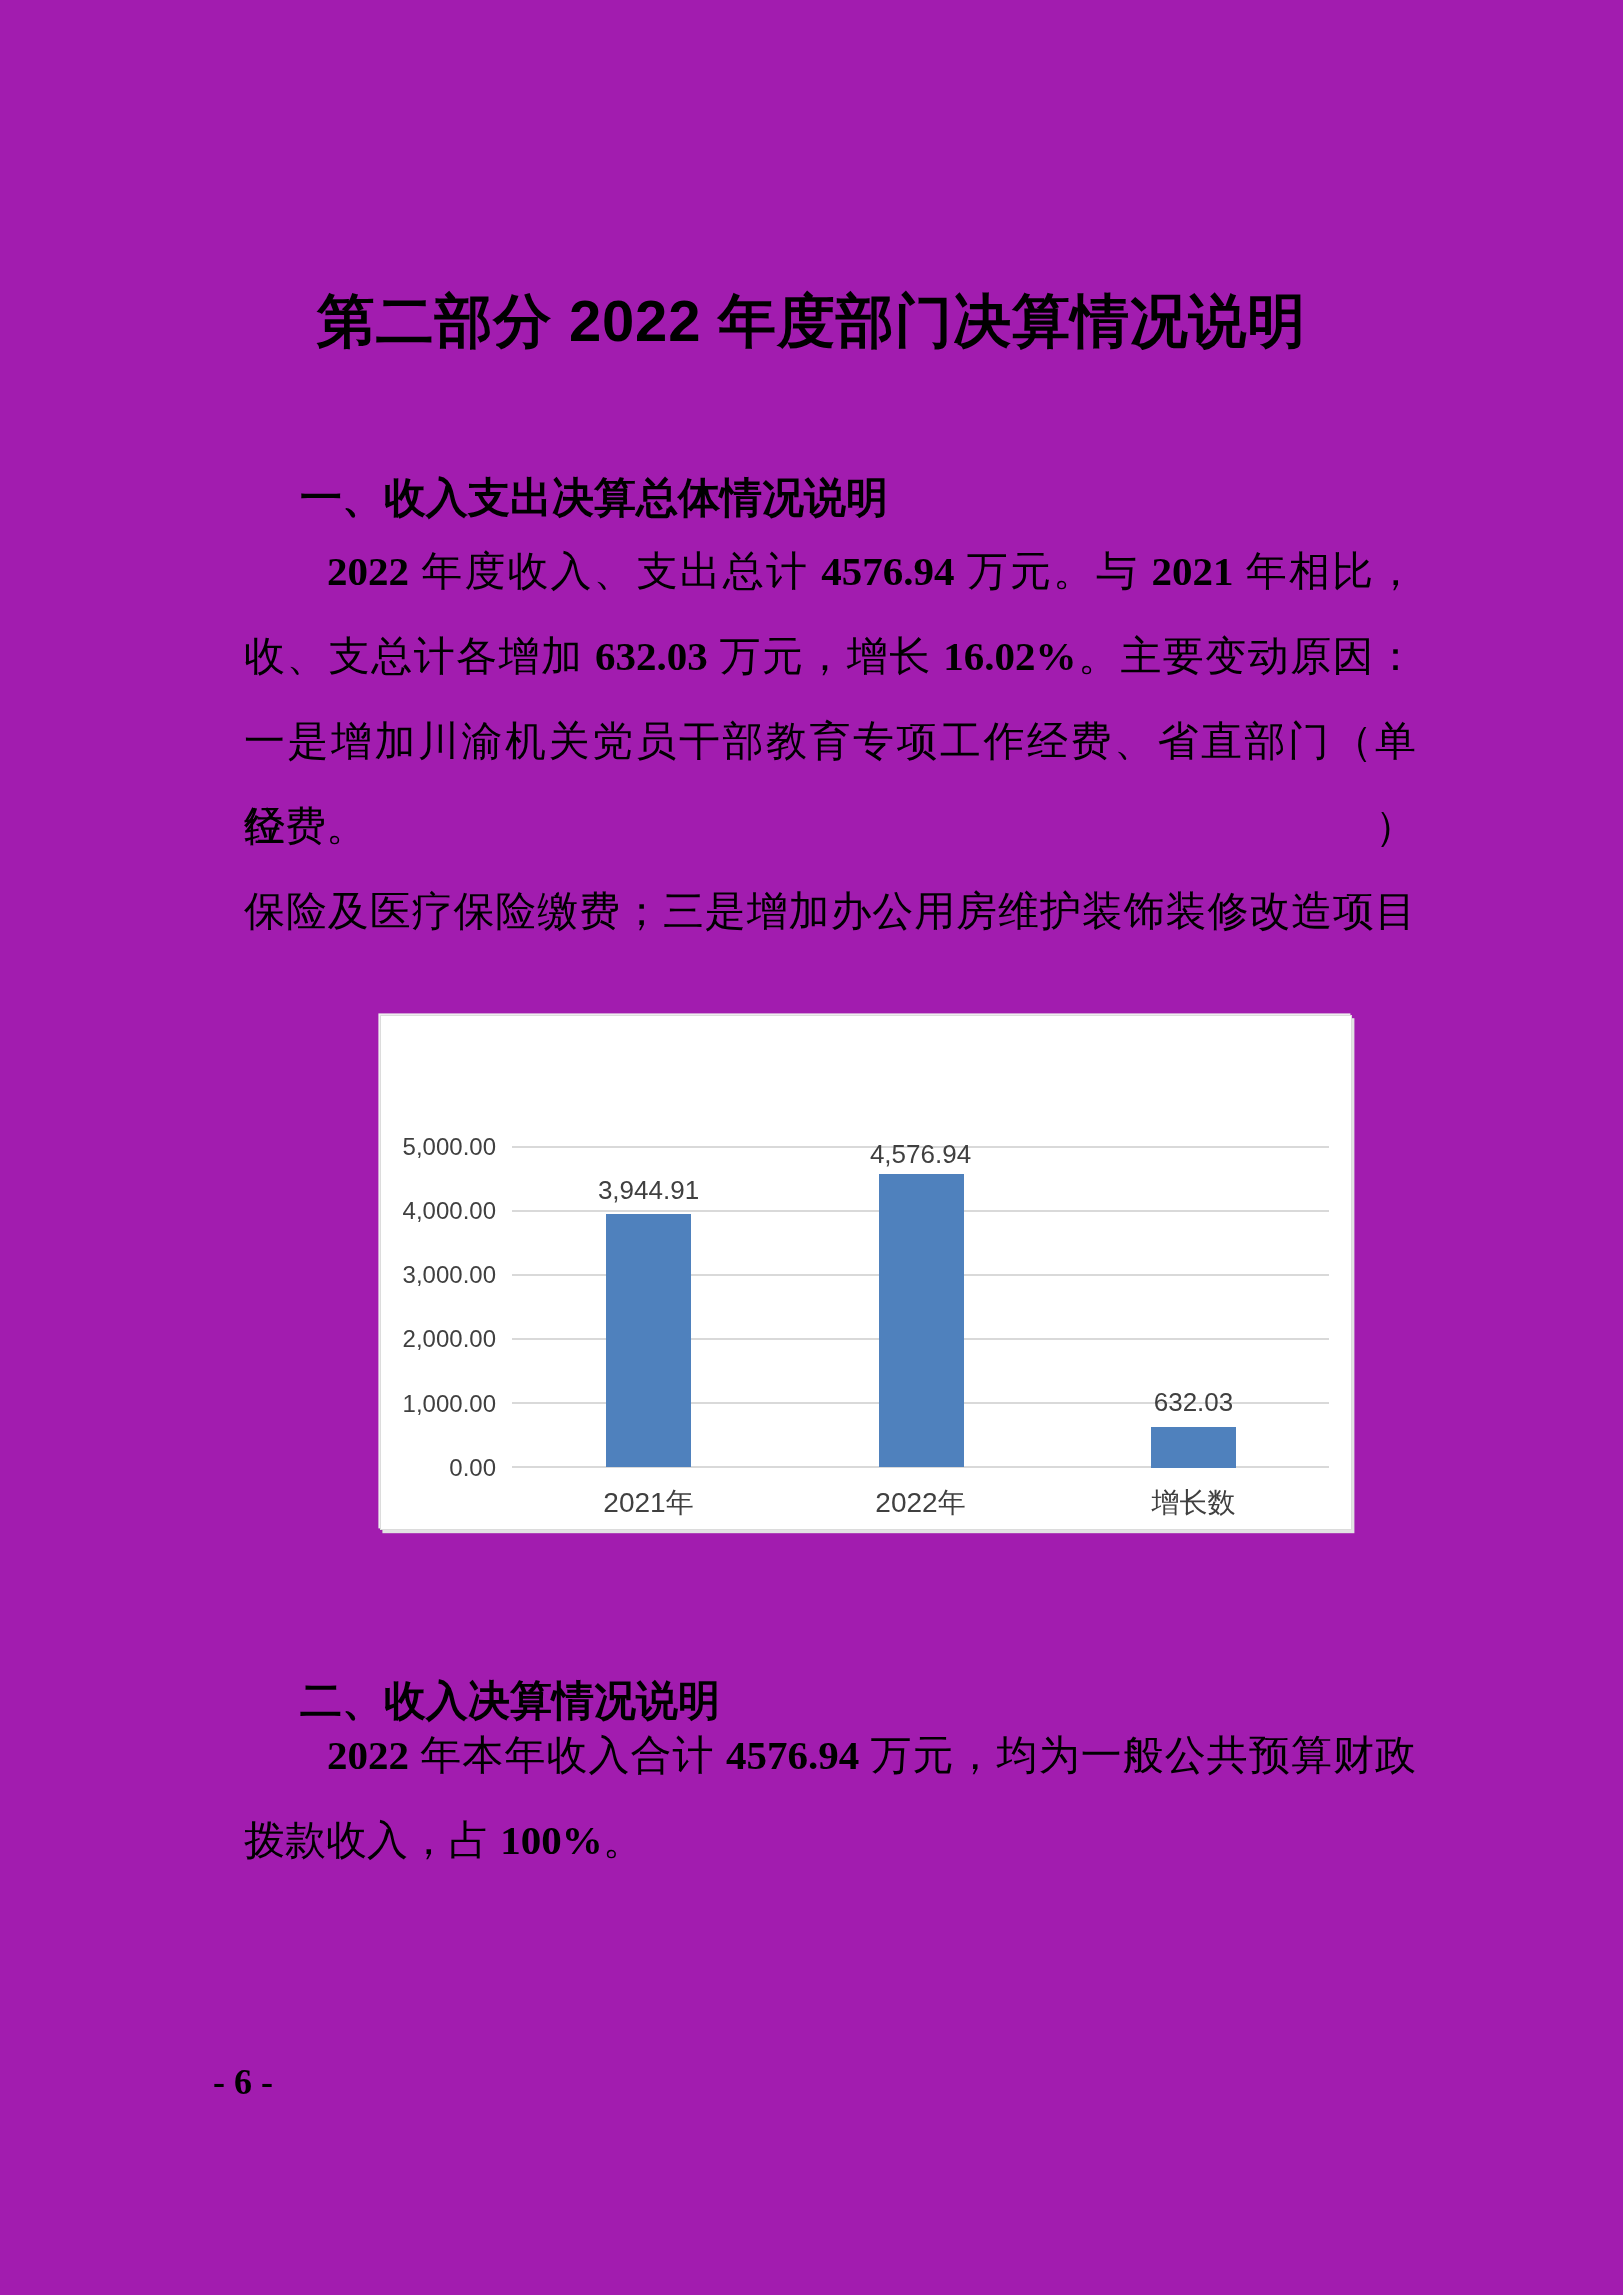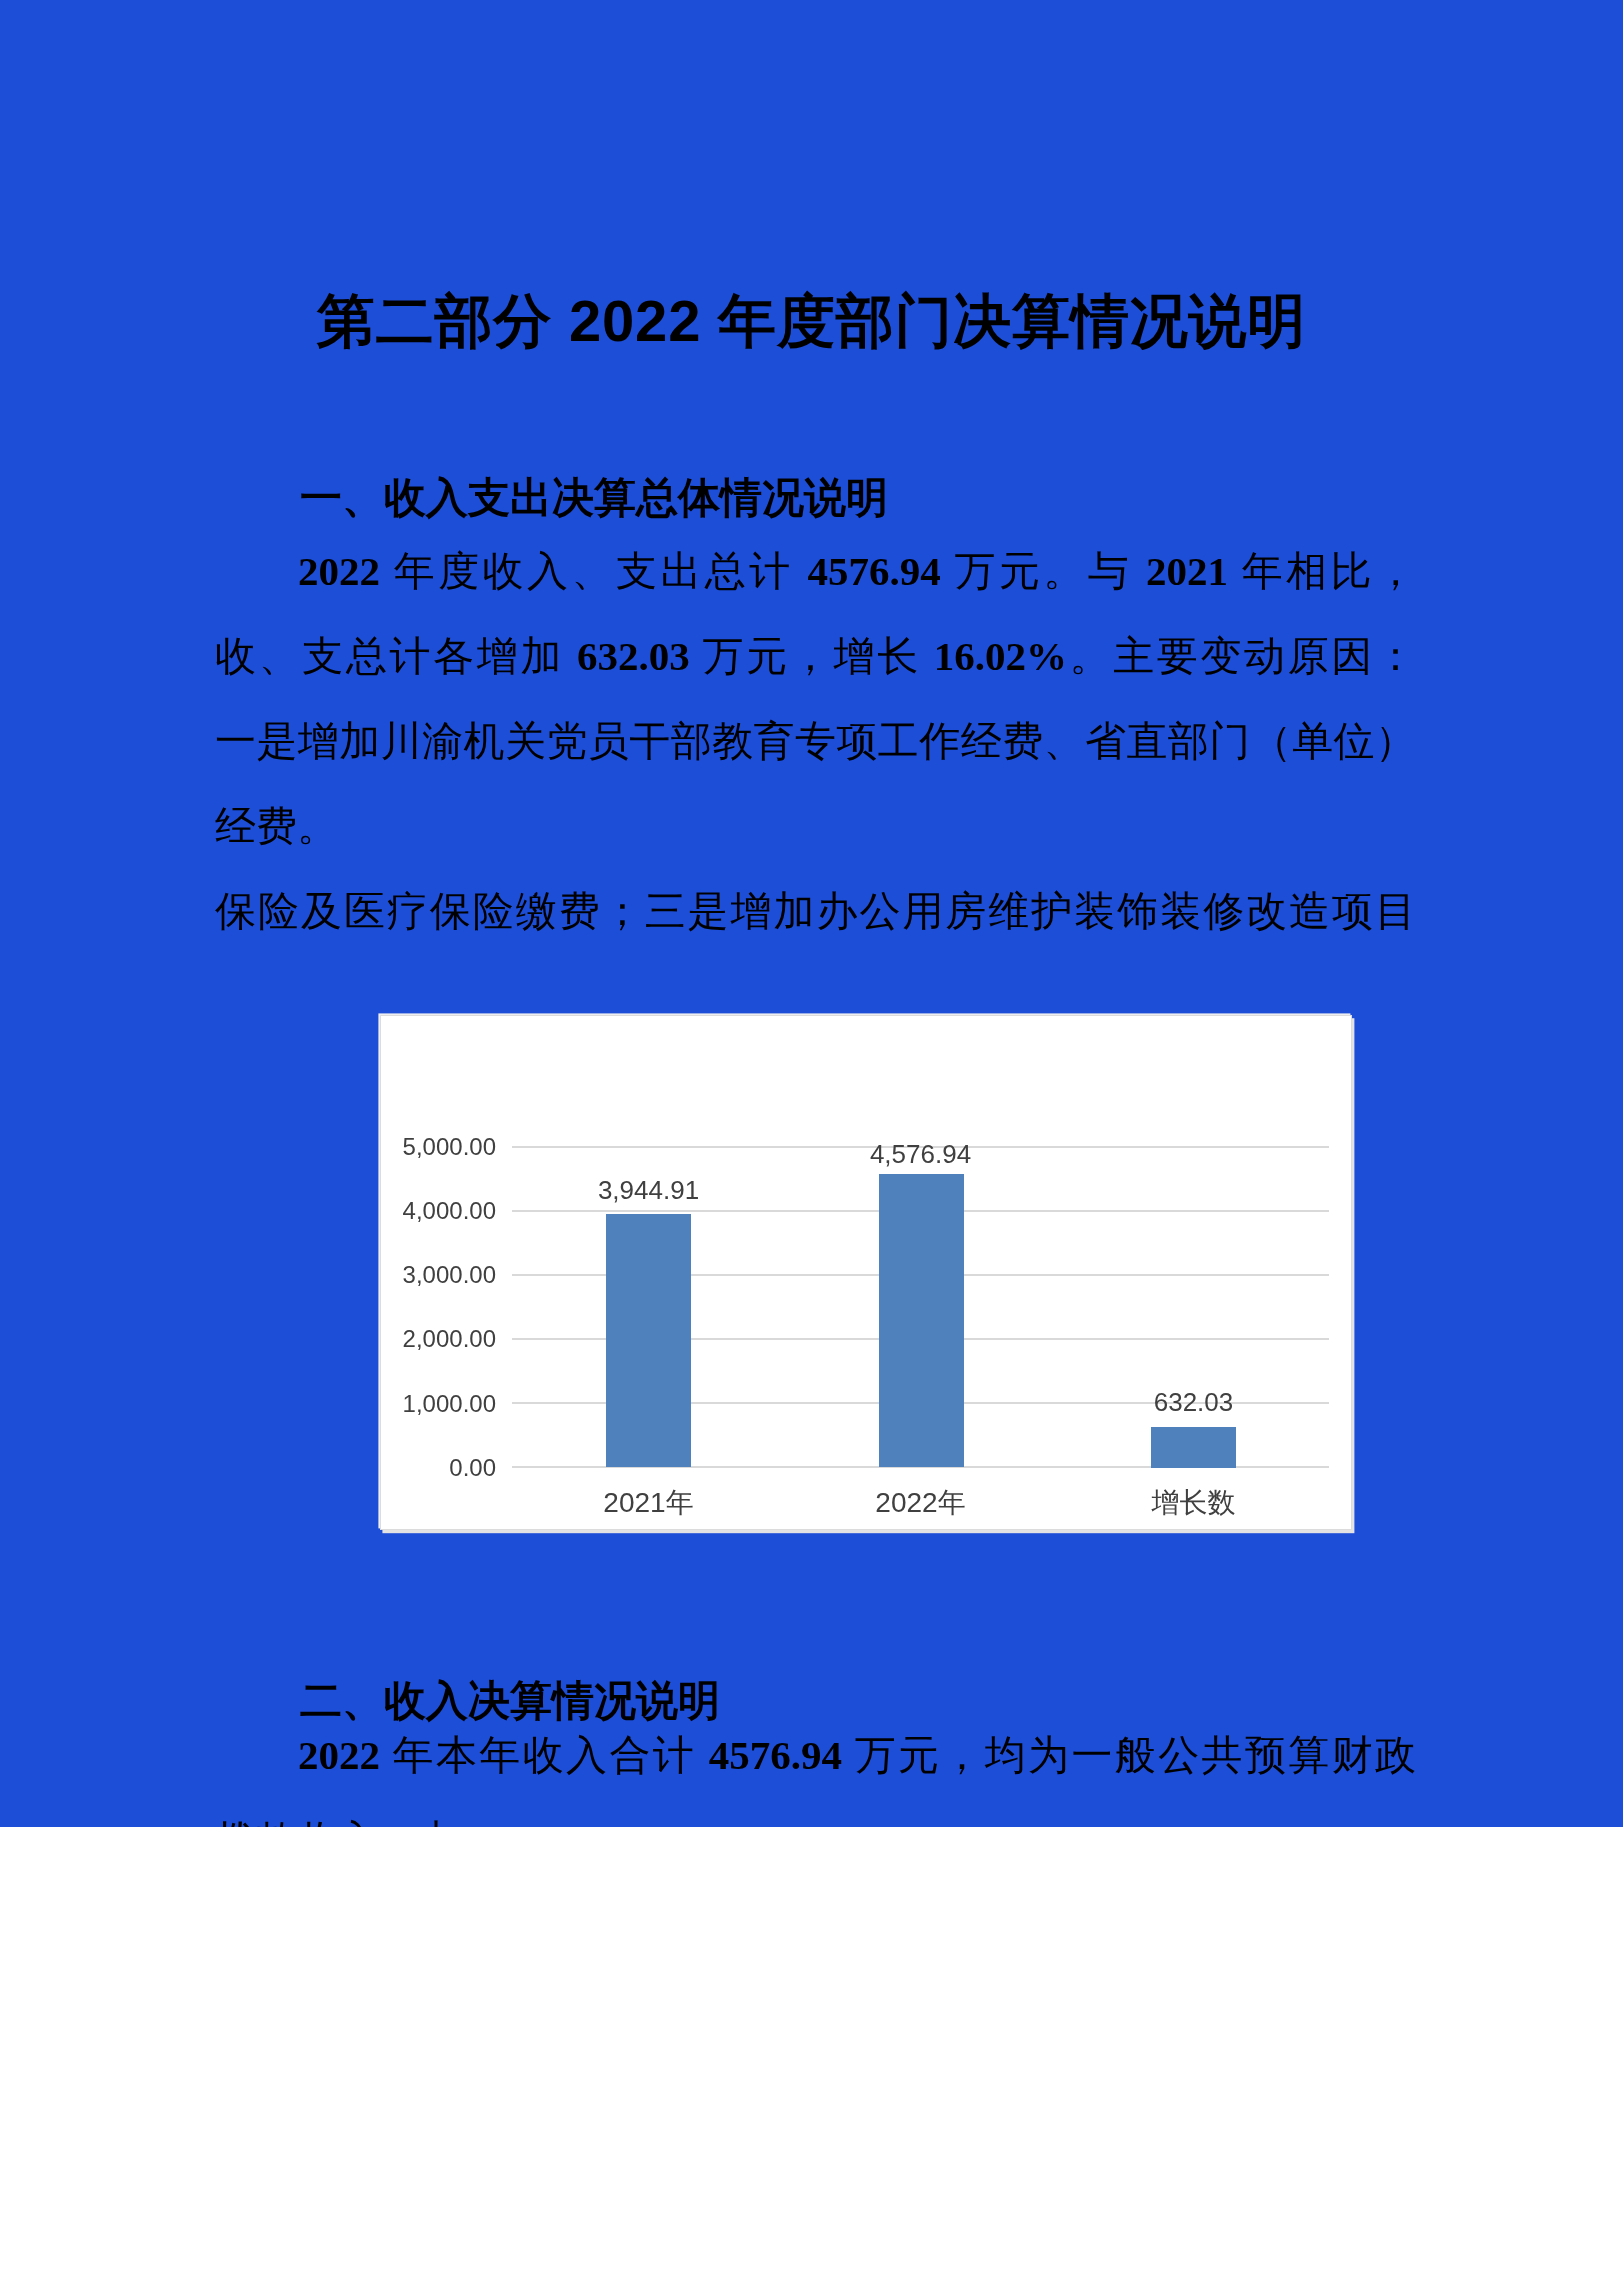--- a/index.html
+++ b/index.html
@@ -2,39 +2,39 @@
 <html style="font-size:13px"><head>
 <meta charset="utf-8">
 <style>
   * { margin:0; padding:0; box-sizing:border-box; }
   html,body { background:#ffffff; }
   body {
     width:1623px; height:2295px; position:relative;
     font-family:"Liberation Serif","DejaVu Serif",serif;
     color:#000000;
   }
-  .page { position:absolute; left:0; top:0; width:1623px; height:1827px; background:#1d4ed8; overflow:hidden; }
+  .page { position:absolute; left:0; top:0; width:1623px; height:2295px; background:#a21caf; overflow:hidden; }
 
   .doc-title {
     position:absolute; left:0; top:280px; width:1623px;
     text-align:center; font-family:"Liberation Sans","DejaVu Sans",sans-serif;
     font-weight:bold; font-size:58px; line-height:81px; letter-spacing:0.8px;
   }
   .sec-heading {
     position:absolute; left:300px;
     font-family:"Liberation Sans","DejaVu Sans",sans-serif;
     font-weight:bold; font-size:42px; line-height:58px;margin-top:16px;
   }
   .sec-heading.h1 { top:453px; }
   .sec-heading.h2 { top:1656px; }
 
   .para { position:absolute; left:215px; width:1201px; font-size:41px; }
   .para.p1 { top:529px; }
   .para.p2 { top:1713px; }
-  .bline { line-height:85px; height:85px; white-space:nowrap; }
+  .bline { line-height:85px; height:85px; white-space:nowrap;margin-left:29px; }
   .bline.jline { white-space:normal; text-align:justify; text-align-last:justify; text-justify:inter-ideograph; }
   .bline.lline { text-align:left; }
   .bline.indent { text-indent:83px; }
   .bline .num { font-weight:bold; }
 
   .fig-caption {
     position:absolute; left:0; top:1577px; width:1623px; text-align:center;
     font-weight:bold; font-size:41px; line-height:65px;
   }
 

